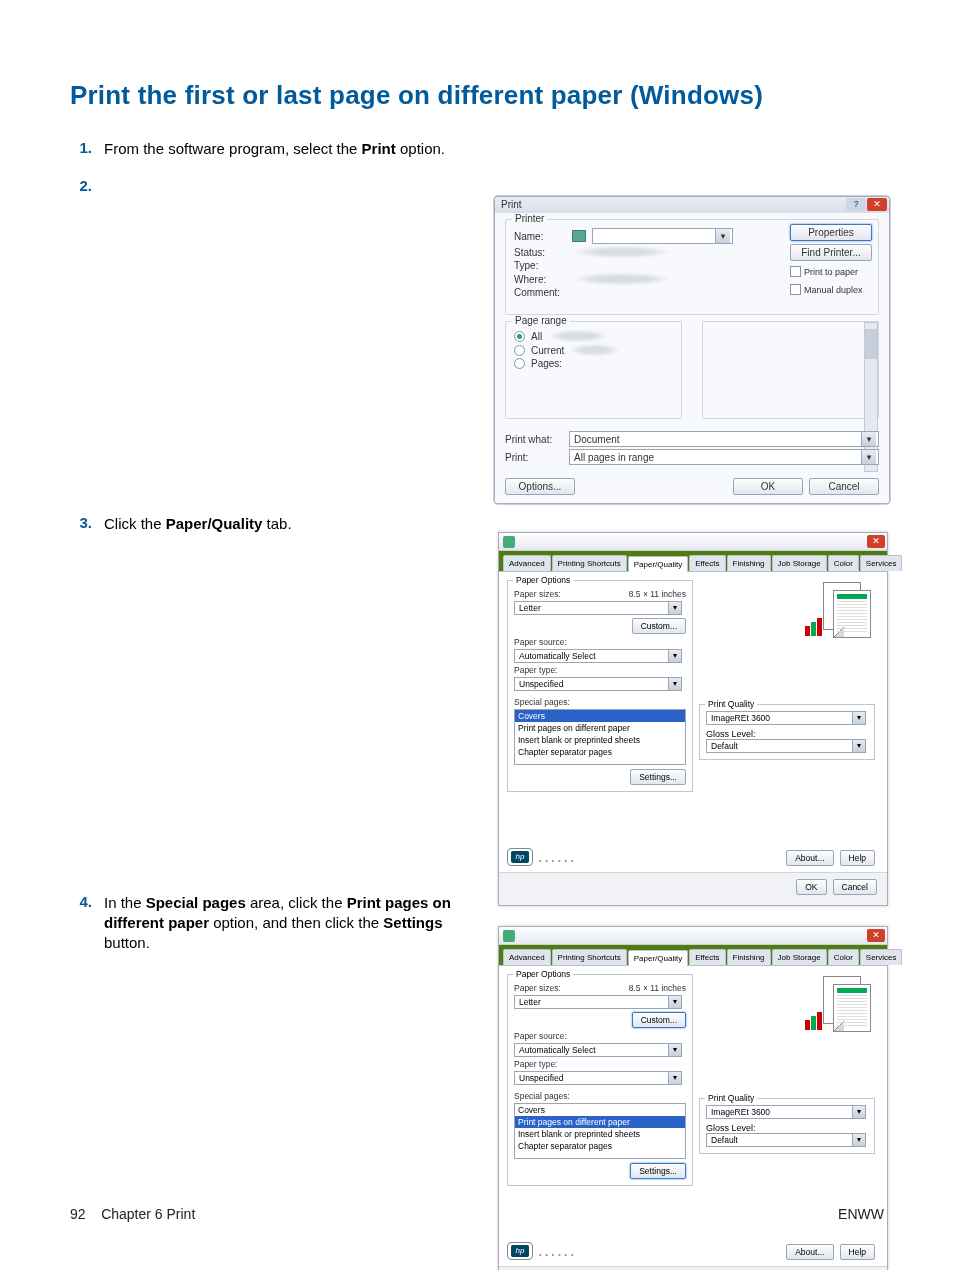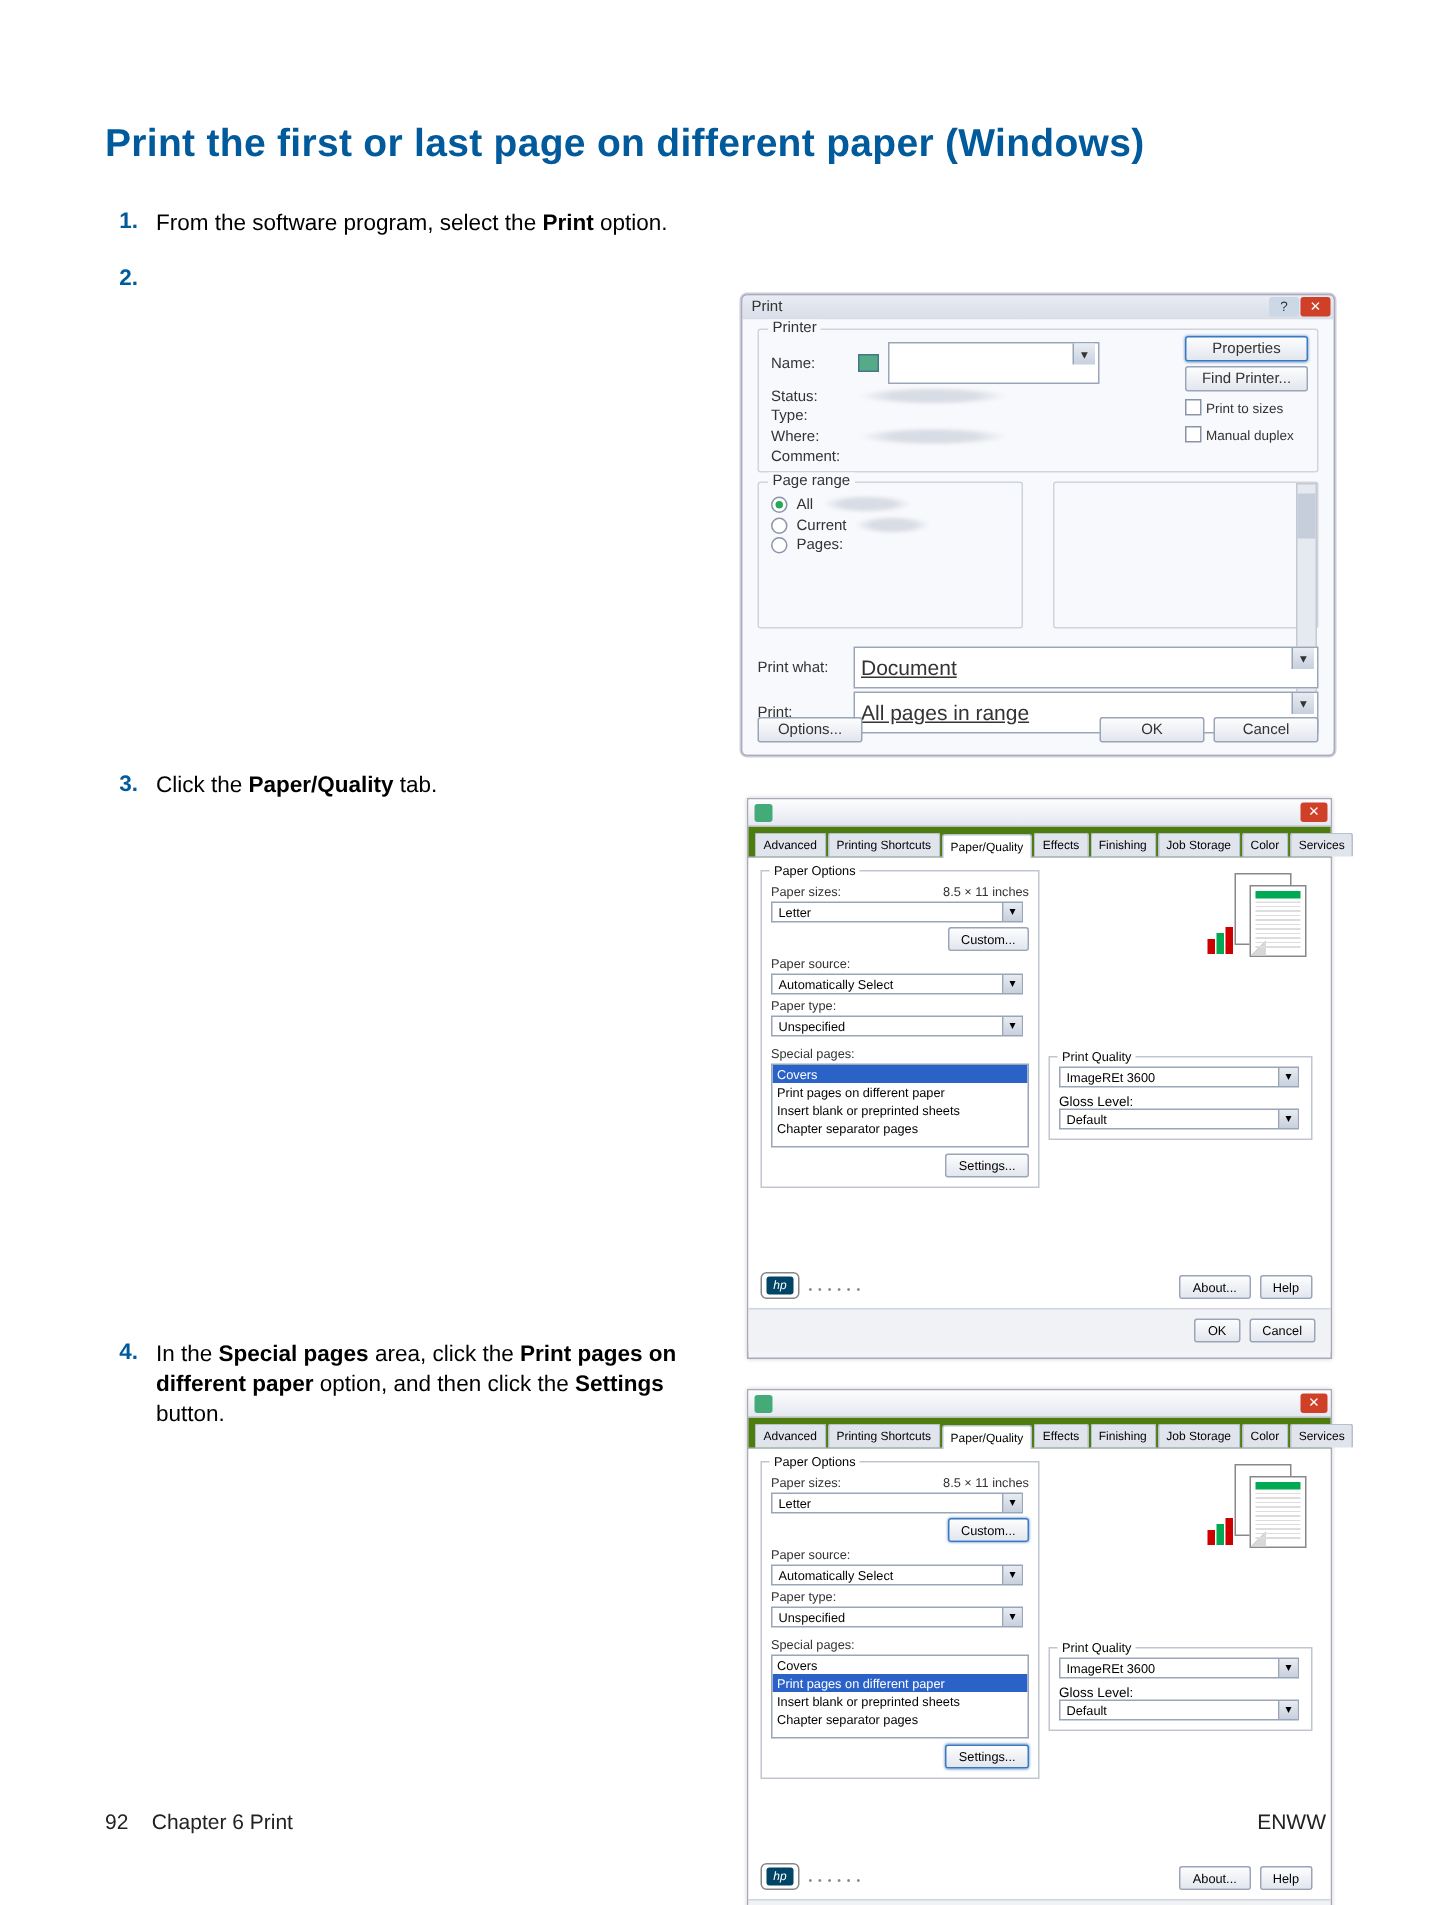--- a/index.html
+++ b/index.html
@@ -17,21 +17,21 @@
   .shot1 .titlebar { background: linear-gradient(#e8ecf4,#d8dde8); height: 16px; padding: 2px 6px; font-size: 10px; position: relative; }
   .shot1 .titlebar .winbtns { position: absolute; right: 2px; top: 1px; display: flex; gap: 1px; }
   .winbtn { width: 20px; height: 13px; font-size: 9px; line-height: 13px; text-align: center; border-radius: 2px; }
   .winbtn.help { background: #cdd8e6; }
   .winbtn.close { background: #d04028; color: #fff; }
   .shot1 .body { padding: 6px 10px; background: #f8f9fc; height: calc(100% - 16px); position: relative; }
   .grp { border: 1px solid #d0d4dc; border-radius: 2px; padding: 6px 8px 8px 8px; margin-bottom: 6px; position: relative; background: #f8f9fc; }
   .grp > .lbl { position: absolute; top: -7px; left: 6px; background: #f8f9fc; padding: 0 3px; font-size: 10px; color: #333; }
   .row { display: flex; align-items: center; gap: 6px; margin: 2px 0; }
   .row label { font-size: 10px; color: #333; min-width: 52px; }
-  .combo { flex: 1; height: 28px; border: 1px solid #9aa5b8; background: #fff; font-size: 14px; padding: 0 4px; display: flex; align-items: center; position: relative; text-decoration: underline; }
+  .combo { flex: 1; height: 16px; border: 1px solid #9aa5b8; background: #fff; font-size: 10px; padding: 0 4px; display: flex; align-items: center; position: relative; }
   .combo::after { content: "▾"; position: absolute; right: 2px; top: 0; width: 14px; height: 14px; font-size: 9px; text-align: center; line-height: 14px; background: linear-gradient(#e8ecf2,#c8d0de); border-left: 1px solid #9aa5b8; }
   .btn { border: 1px solid #9aa5b8; background: linear-gradient(#fdfdfe,#e2e6ee); font-size: 10px; padding: 2px 8px; border-radius: 2px; min-width: 70px; text-align: center; }
   .chk { width: 11px; height: 11px; border: 1px solid #8a94a6; background: #fff; display: inline-block; }
   .radio { width: 11px; height: 11px; border: 1px solid #8a94a6; border-radius: 50%; background: #fff; display: inline-block; position: relative; }
   .radio.sel::after { content:""; position:absolute; top:2px; left:2px; width:5px; height:5px; border-radius:50%; background:#2a5; }
   .smudge { width: 100px; height: 12px; background: radial-gradient(ellipse at center, #d8dce4 40%, transparent 70%); border-radius: 6px; filter: blur(1px); }
   .side-scroll { position:absolute; top:0; right:0; width:14px; height:150px; background:#e6eaf0; border:1px solid #c4cad4; }
   .side-scroll .thumb { width:12px; height:30px; background:#c6cedc; margin-top:6px; }
   .bottom-row { position:absolute; bottom:8px; left:10px; right:10px; display:flex; justify-content:space-between; }
   
@@ -115,21 +115,21 @@
           <label>Name:</label>
           <span style="width:14px;height:12px;background:#5a8; border:1px solid #478;"></span>
           <div class="combo" style="max-width:200px;"></div>
           <div style="flex:1"></div>
         </div>
         <div style="position:absolute; right:6px; top:4px; width:82px; display:flex; flex-direction:column; gap:3px;">
           <div class="btn" style="border-color:#3a78c0; box-shadow:0 0 2px #3a78c0;">Properties</div>
           <div class="btn">Find Printer...</div>
           <div class="row" style="gap:3px;">
               <span class="chk"></span>
-              <span style="font-size:9px;">Print to sizes</span>
+              <span style="font-size:9px;">Print to paper</span>
             </div>
           <div class="row" style="gap:3px;">
               <span class="chk"></span>
               <span style="font-size:9px;">Manual duplex</span>
             </div>
         </div>
         <div class="row">
             <label>Status:</label>
             <div class="smudge"></div>
           </div>

